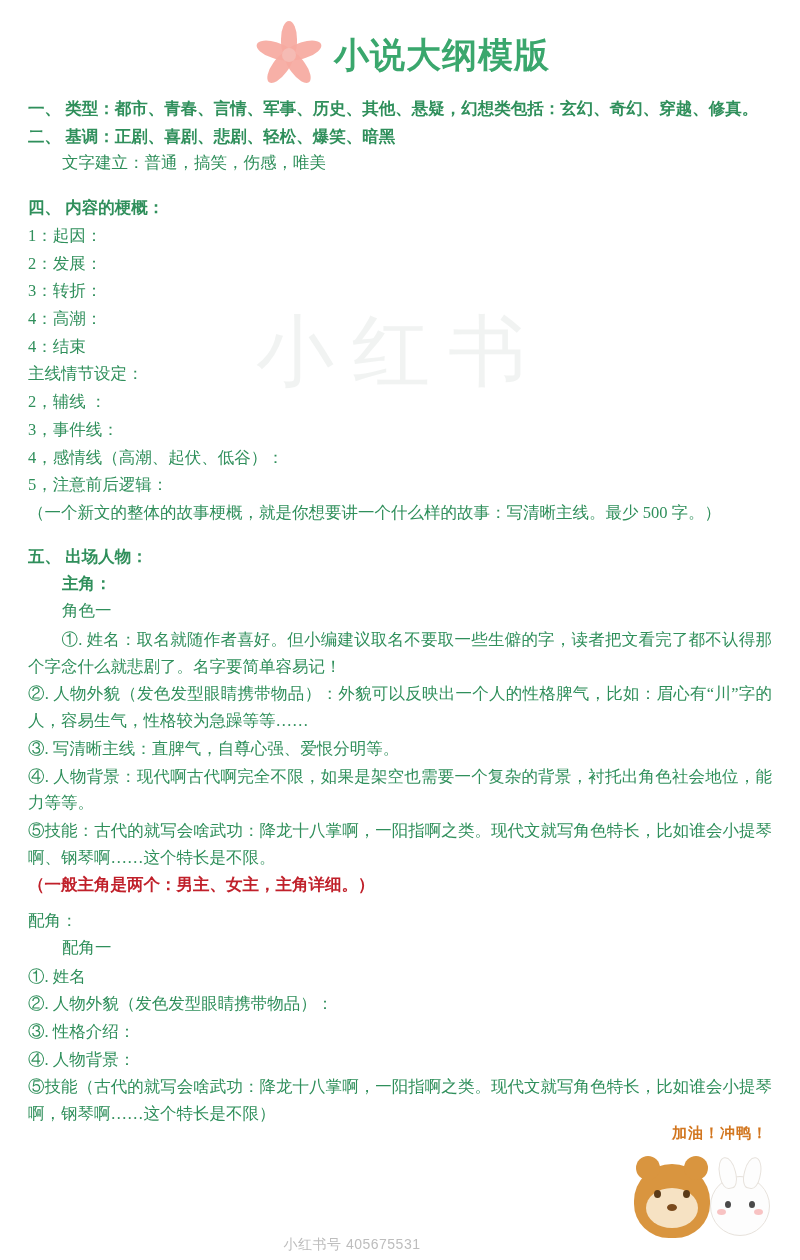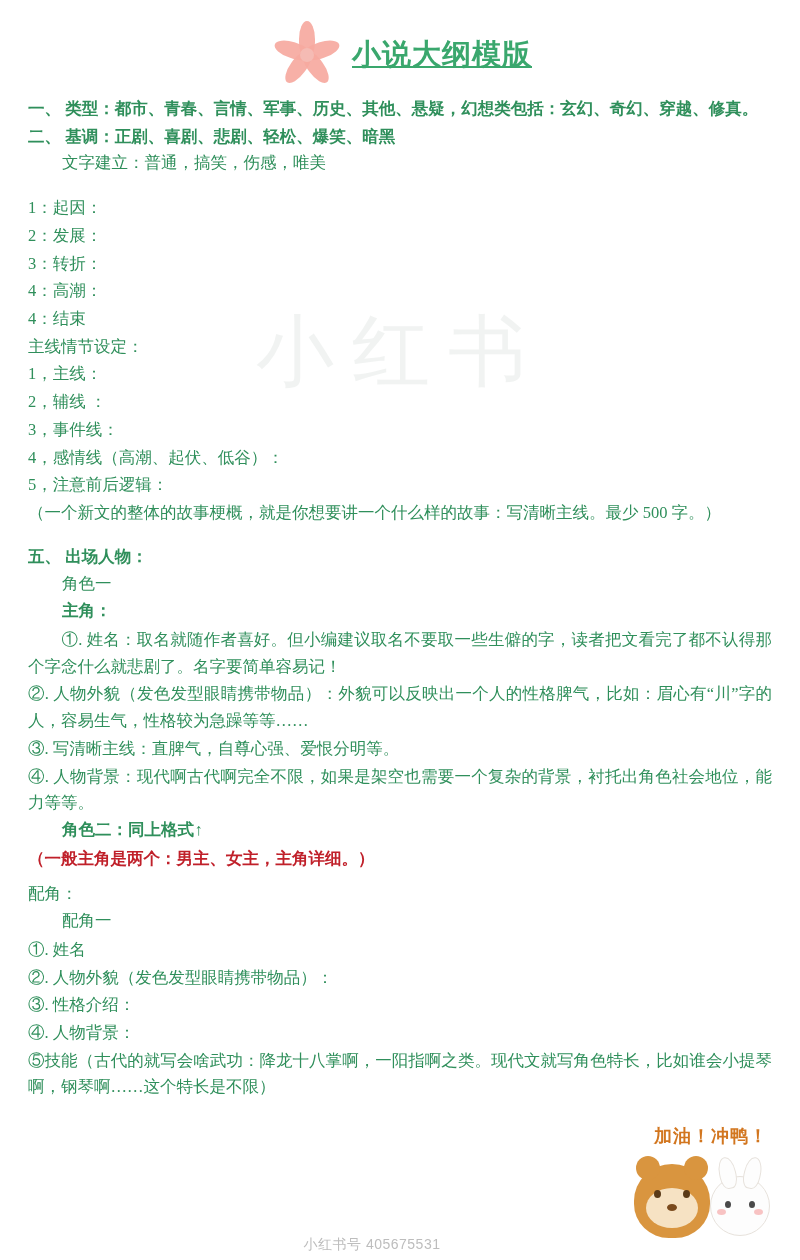--- a/index.html
+++ b/index.html
@@ -78,26 +78,25 @@
     left: 50%;
     top: 50%;
     width: 14px;
     height: 14px;
     margin: -7px 0 0 -7px;
     background: #f4bdb5;
     border-radius: 50%;
     transform: none;
   }
   .doc-title {
-    font-size: 29px;
+    font-size: 35px;
     font-weight: 700;
     color: #3aa76d;
     letter-spacing: 1px;
     font-family: "Liberation Serif", serif;
-    text-decoration: underline;
   }
 
   
   .content {
     position: relative;
     font-size: 16.5px;
     line-height: 1.62;
     color: #2f8f5b;
   }
   .line {
@@ -117,21 +116,21 @@
     position: absolute;
     right: 26px;
     bottom: 22px;
     width: 200px;
     height: 110px;
   }
   .sticker .cheer {
     position: absolute;
     right: 6px;
     top: -4px;
-    font-size: 18px;
+    font-size: 15px;
     font-weight: 700;
     color: #d2761f;
     font-family: "Liberation Sans", sans-serif;
     letter-spacing: 1px;
     text-shadow: 1px 1px 0 #fff;
   }
   .bear {
     position: absolute;
     right: 64px;
     bottom: 0;
@@ -225,21 +224,20 @@
   .footer-mark {
     position: absolute;
     left: 0;
     bottom: 6px;
     width: 704px;
     text-align: center;
     font-size: 14px;
     color: #bdbdbd;
     font-family: "Liberation Sans", sans-serif;
     letter-spacing: .5px;
-    margin-left: 20px;
   }
 </style>
 </head>
 <body>
 
 <div class="page">
 
   <div class="watermark">小红书</div>
 
   <div class="title-row">
@@ -252,41 +250,41 @@
       <span class="core"></span>
     </div>
     <div class="doc-title">小说大纲模版</div>
   </div>
 
   <div class="content">
     <p class="line ind1 sec-head">一、 类型：都市、青春、言情、军事、历史、其他、悬疑，幻想类包括：玄幻、奇幻、穿越、修真。</p>
     <p class="line ind1 sec-head">二、 基调：正剧、喜剧、悲剧、轻松、爆笑、暗黑</p>
     <p class="line ind2">文字建立：普通，搞笑，伤感，唯美</p>
     <div class="gap-m"></div>
+    <p class="line ind1 sec-head">四、 内容的梗概：</p>
     <p class="line ind1">1：起因：</p>
     <p class="line ind1">2：发展：</p>
     <p class="line ind1">3：转折：</p>
     <p class="line ind1">4：高潮：</p>
     <p class="line ind1">4：结束</p>
     <p class="line ind1">主线情节设定：</p>
-    <p class="line ind1">1，主线：</p>
     <p class="line ind1">2，辅线 ：</p>
     <p class="line ind1">3，事件线：</p>
     <p class="line ind1">4，感情线（高潮、起伏、低谷）：</p>
     <p class="line ind1">5，注意前后逻辑：</p>
     <p class="line ind1">（一个新文的整体的故事梗概，就是你想要讲一个什么样的故事：写清晰主线。最少 500 字。）</p>
     <div class="gap-m"></div>
     <p class="line ind1 sec-head">五、 出场人物：</p>
+    <p class="line ind2 sec-head">主角：</p>
     <p class="line ind2">角色一</p>
-    <p class="line ind2 sec-head">主角：</p>
     <p class="line ind1 just">　　①. 姓名：取名就随作者喜好。但小编建议取名不要取一些生僻的字，读者把文看完了都不认得那个字念什么就悲剧了。名字要简单容易记！</p>
     <p class="line ind1 just">②. 人物外貌（发色发型眼睛携带物品）：外貌可以反映出一个人的性格脾气，比如：眉心有“川”字的人，容易生气，性格较为急躁等等……</p>
     <p class="line ind1">③. 写清晰主线：直脾气，自尊心强、爱恨分明等。</p>
     <p class="line ind1 just">④. 人物背景：现代啊古代啊完全不限，如果是架空也需要一个复杂的背景，衬托出角色社会地位，能力等等。</p>
-    <p class="line ind2 sec-head">角色二：同上格式↑</p>
+    <p class="line ind1 just">⑤技能：古代的就写会啥武功：降龙十八掌啊，一阳指啊之类。现代文就写角色特长，比如谁会小提琴啊、钢琴啊……这个特长是不限。</p>
     <p class="line ind1 red">（一般主角是两个：男主、女主，主角详细。）</p>
     <div class="gap-s"></div>
     <p class="line ind1">配角：</p>
     <p class="line ind2">配角一</p>
     <p class="line ind1">①. 姓名</p>
     <p class="line ind1">②. 人物外貌（发色发型眼睛携带物品）：</p>
     <p class="line ind1">③. 性格介绍：</p>
     <p class="line ind1">④. 人物背景：</p>
     <p class="line ind1 just">⑤技能（古代的就写会啥武功：降龙十八掌啊，一阳指啊之类。现代文就写角色特长，比如谁会小提琴啊，钢琴啊……这个特长是不限）</p>
   </div>

